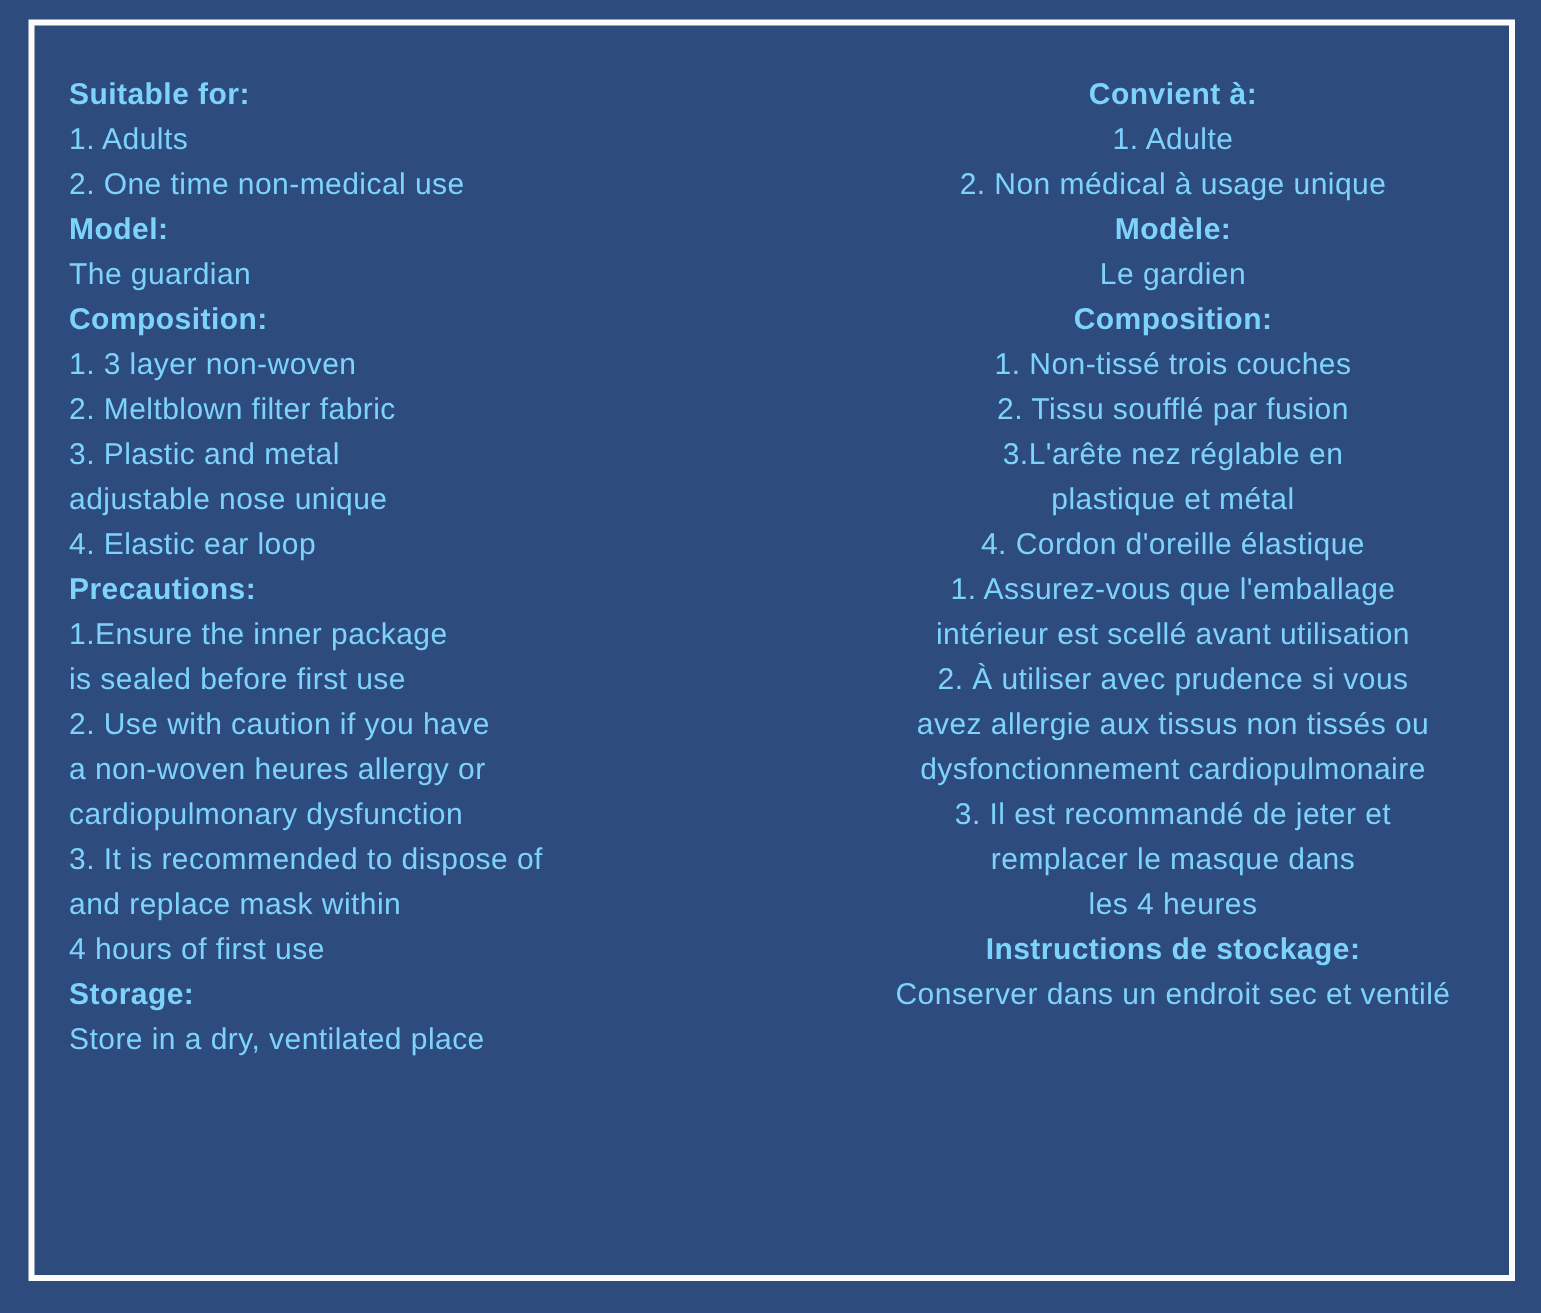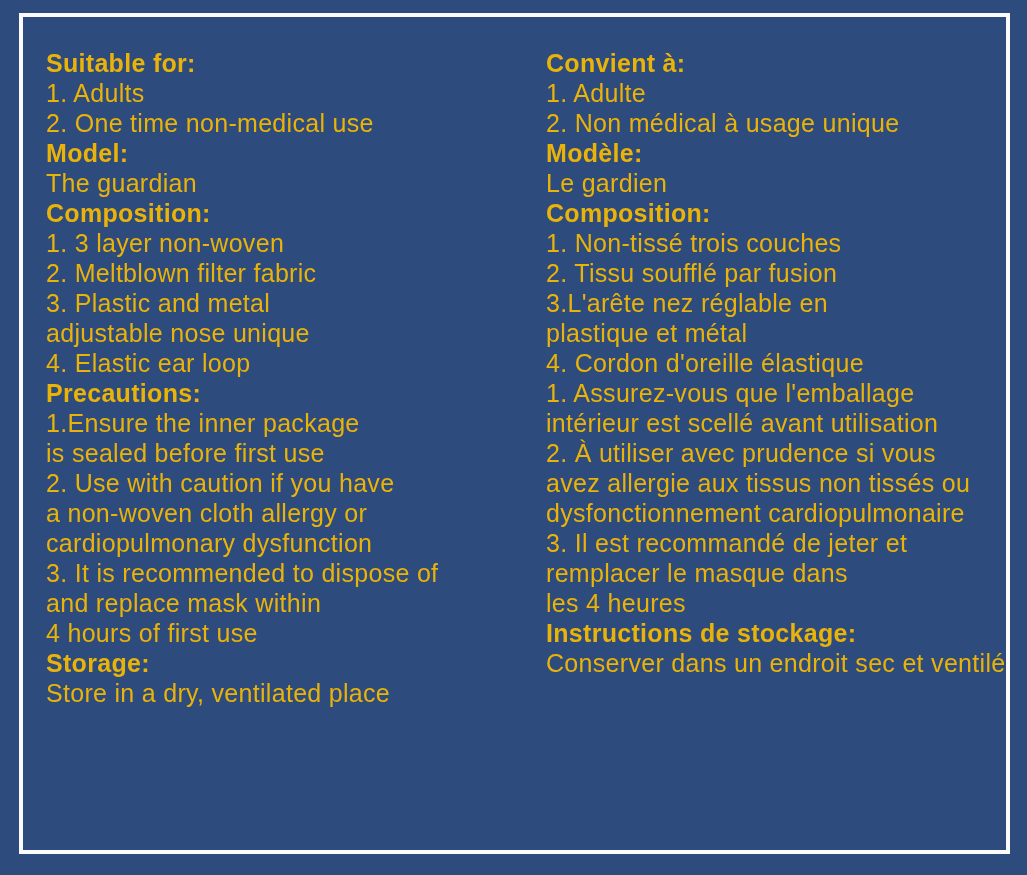--- a/index.html
+++ b/index.html
@@ -17,27 +17,27 @@
     top: 13px;
     right: 17px;
     bottom: 21px;
     border: 4px solid #fbfbfb;
     pointer-events: none;
   }
   .col {
     position: absolute;
     top: 48px;
     width: 472px;
-    color: #eab308;
-    font-size: 25px;
+    color: #7dd3fc;
+    font-size: 20px;
     line-height: 30px;
     letter-spacing: 0.3px;
   }
   .col-left  { left: 46px; }
-  .col-right { left: 546px; }
+  .col-right { left: 546px; text-align: center; }
   .section + .section { }
   .heading { font-weight: bold; }
   .line { font-weight: normal; }
 </style>
 </head>
 <body>
 
 <div class="frame"></div>
 
 <div class="col col-left">
@@ -60,21 +60,21 @@
     <div class="line">3. Plastic and metal</div>
     <div class="line">adjustable nose unique</div>
     <div class="line">4. Elastic ear loop</div>
   </div>
 
   <div class="section">
     <div class="heading">Precautions:</div>
     <div class="line">1.Ensure the inner package</div>
     <div class="line">is sealed before first use</div>
     <div class="line">2. Use with caution if you have</div>
-    <div class="line">a non-woven cloth allergy or</div>
+    <div class="line">a non-woven heures allergy or</div>
     <div class="line">cardiopulmonary dysfunction</div>
     <div class="line">3. It is recommended to dispose of</div>
     <div class="line">and replace mask within</div>
     <div class="line">4 hours of first use</div>
   </div>
 
   <div class="section">
     <div class="heading">Storage:</div>
     <div class="line">Store in a dry, ventilated place</div>
   </div>

